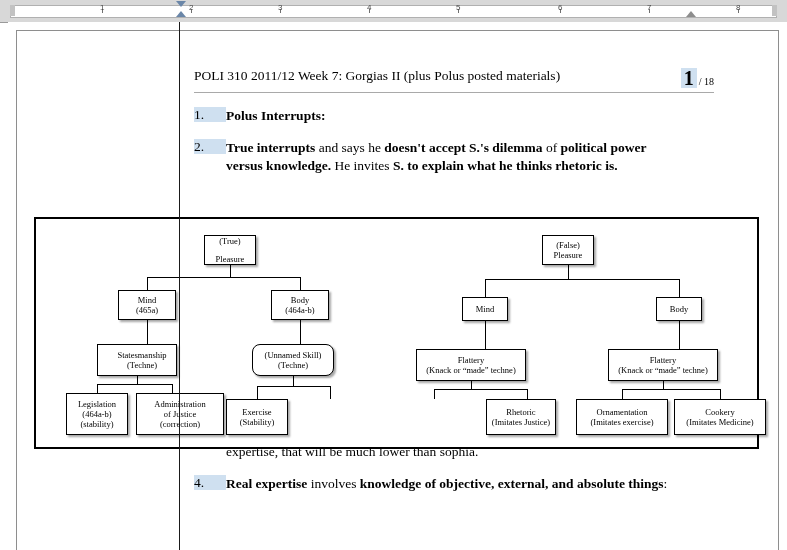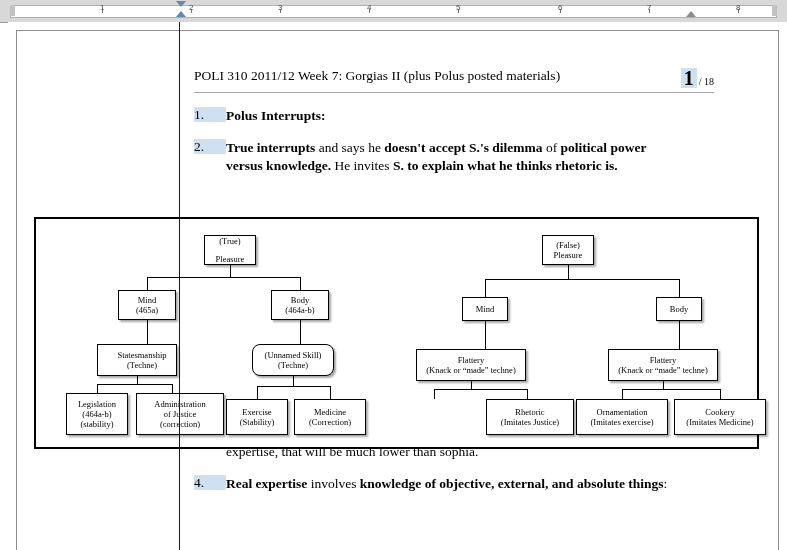--- a/index.html
+++ b/index.html
@@ -215,43 +215,39 @@
       </div>
     <div class="node" style="left: 100px; top: 174px; width: 88px; height: 42px; flex-direction: column;">
         <div>Administration</div>
         <div>of Justice</div>
         <div>(correction)</div>
       </div>
     <div class="node" style="left: 190px; top: 180px; width: 62px; height: 36px; flex-direction: column;">
         <div>Exercise</div>
         <div>(Stability)</div>
       </div>
-    <div class="node" style="left: 258px; top: 180px; width: 72px; height: 36px; flex-direction: column;">
-        <div>Medicine</div>
-        <div>(Correction)</div>
-      </div>
     <div class="node" style="left: 506px; top: 16px; width: 52px; height: 30px; flex-direction: column;">
         <div>(False)</div>
         <div>Pleasure</div>
       </div>
     <div class="node" style="left: 426px; top: 78px; width: 46px; height: 24px; flex-direction: column;">
         <div>Mind</div>
       </div>
     <div class="node" style="left: 620px; top: 78px; width: 46px; height: 24px; flex-direction: column;">
         <div>Body</div>
       </div>
     <div class="node" style="left: 380px; top: 130px; width: 110px; height: 32px; flex-direction: column;">
         <div>Flattery</div>
         <div>(Knack or “made” techne)</div>
       </div>
     <div class="node" style="left: 572px; top: 130px; width: 110px; height: 32px; flex-direction: column;">
         <div>Flattery</div>
         <div>(Knack or “made” techne)</div>
       </div>
-    <div class="node" style="left: 450px; top: 180px; width: 88px; height: 36px; flex-direction: column;">
+    <div class="node" style="left: 450px; top: 180px; width: 70px; height: 36px; flex-direction: column;">
         <div>Rhetoric</div>
         <div>(Imitates Justice)</div>
       </div>
     <div class="node" style="left: 638px; top: 180px; width: 92px; height: 36px; flex-direction: column;">
         <div>Cookery</div>
         <div>(Imitates Medicine)</div>
       </div>
     <div class="node" style="left: 540px; top: 180px; width: 92px; height: 36px; flex-direction: column;">
         <div>Ornamentation</div>
         <div>(Imitates exercise)</div>

